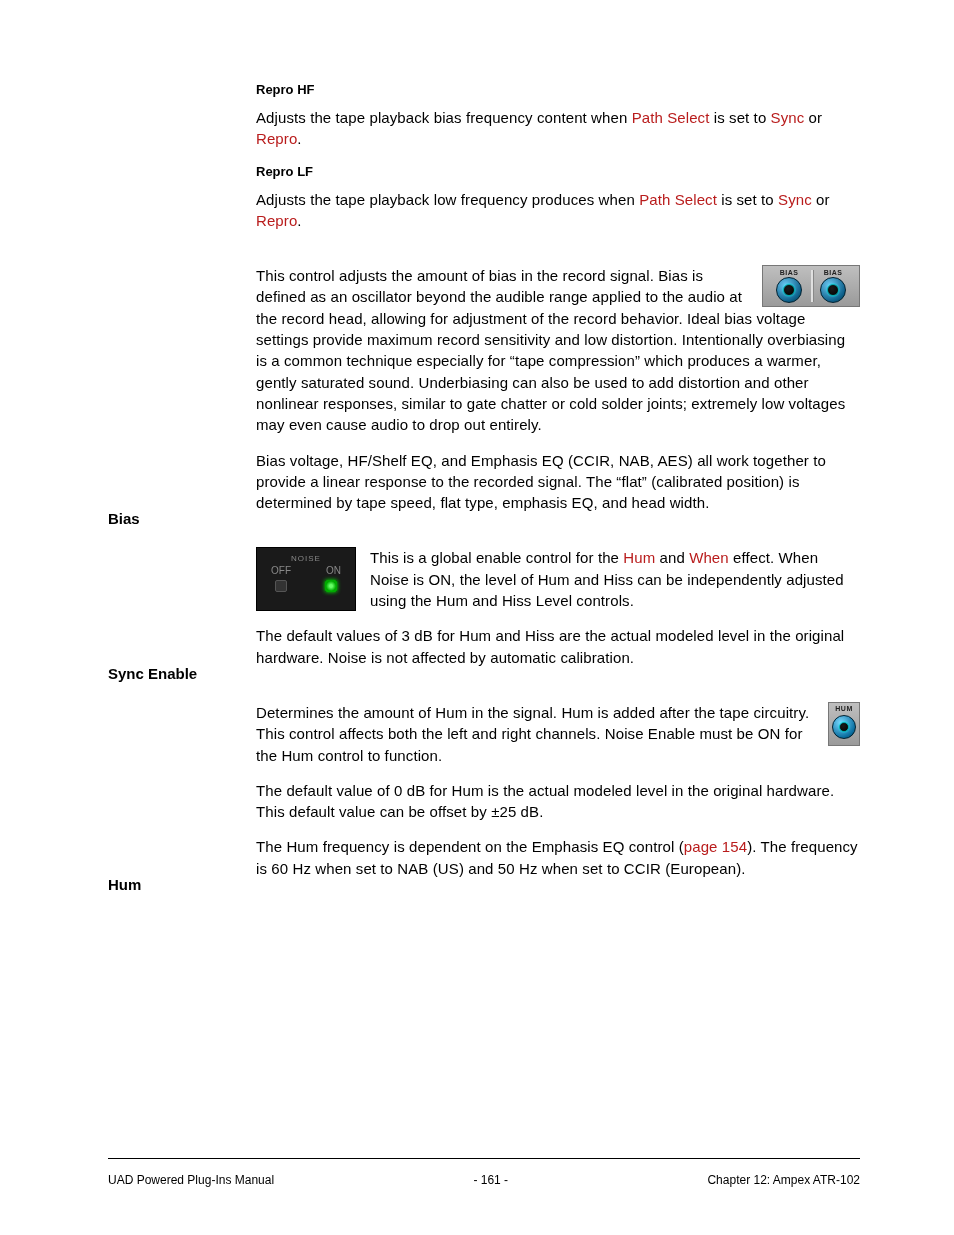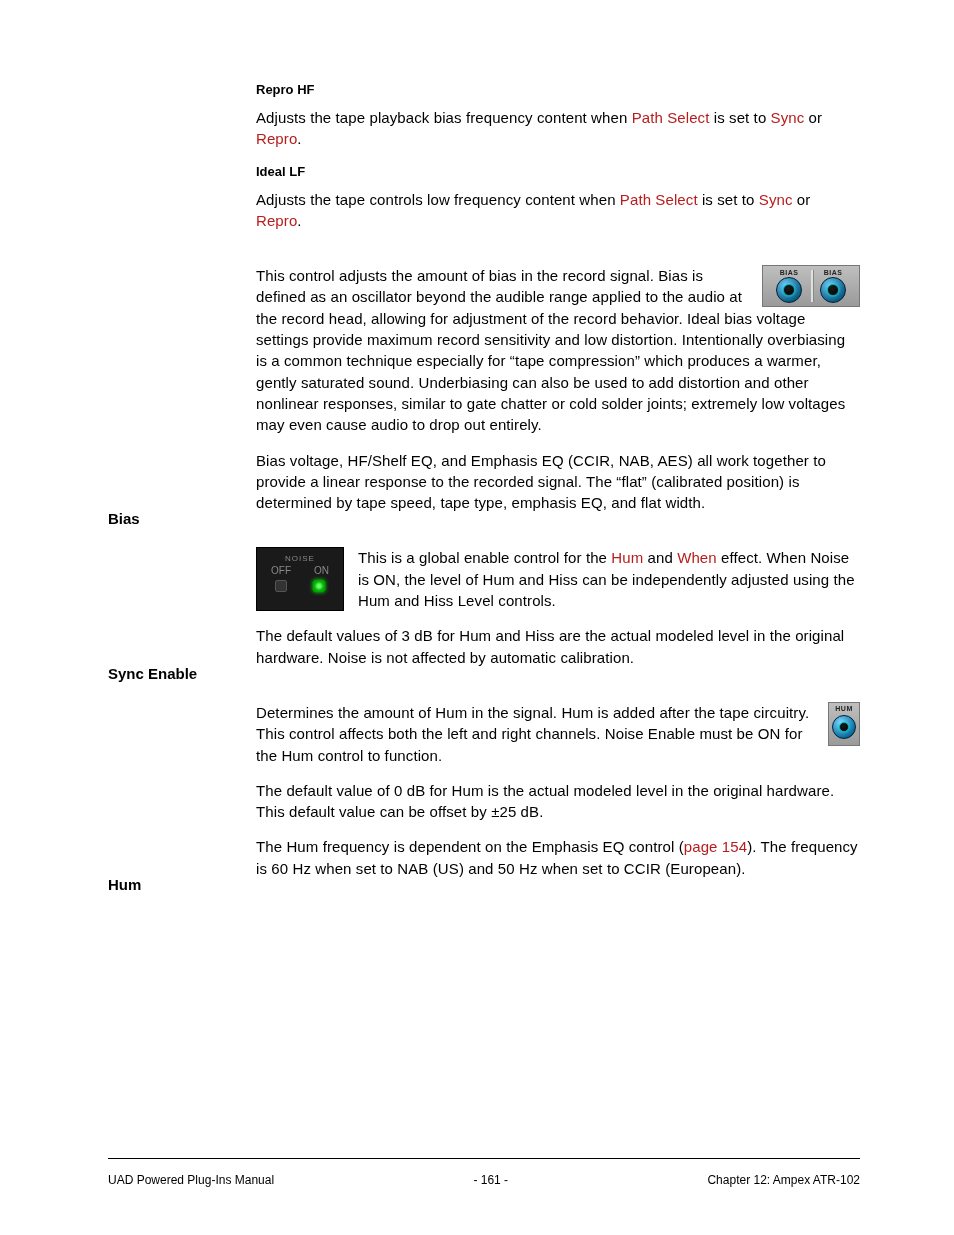--- a/index.html
+++ b/index.html
@@ -109,21 +109,21 @@
   }
   .knob-inner {
     width: 10px;
     height: 10px;
     border-radius: 50%;
     background: radial-gradient(circle at 40% 35%, #1a1a1a, #000);
     border: 1px solid #0aa;
     box-shadow: 0 0 2px #0ff;
   }
   .noise-figure {
-    width: 88px;
+    width: 100px;
     height: 64px;
     background: #1a1a1a;
     border: 1px solid #000;
     position: relative;
     box-sizing: border-box;
     padding-top: 6px;
   }
   .noise-title {
     text-align: center;
     font-size: 8px;
@@ -203,23 +203,23 @@
         <div class="subhead">Repro HF</div>
         <p>
           <span>Adjusts the tape playback bias frequency content when </span><span class="xref">Path Select</span><span> is set to </span><span class="xref">Sync</span><span> or </span><span class="xref">Repro</span><span>.</span>
         </p>
       </div>
     </div>
 
     <div class="row">
       <div class="sidelabel"></div>
       <div class="body">
-        <div class="subhead">Ideal LF</div>
-        <p>
-          <span>Adjusts the tape controls low frequency content when </span><span class="xref">Path Select</span><span> is set to </span><span class="xref">Sync</span><span> or </span><span class="xref">Repro</span><span>.</span>
+        <div class="subhead">Repro LF</div>
+        <p>
+          <span>Adjusts the tape playback low frequency produces when </span><span class="xref">Path Select</span><span> is set to </span><span class="xref">Sync</span><span> or </span><span class="xref">Repro</span><span>.</span>
         </p>
       </div>
     </div>
 
     <div class="section-gap"></div>
 
     <div class="row">
       <div class="sidelabel">Bias</div>
       <div class="body">
         <div class="float-right bias-figure">
@@ -230,21 +230,21 @@
               </div>
           </div>
           <div class="knob-col">
             <div class="knob-label">BIAS</div>
             <div class="knob">
                 <div class="knob-inner"></div>
               </div>
           </div>
         </div>
         <p>This control adjusts the amount of bias in the record signal. Bias is defined as an oscillator beyond the audible range applied to the audio at the record head, allowing for adjustment of the record behavior. Ideal bias voltage settings provide maximum record sensitivity and low distortion. Intentionally overbiasing is a common technique especially for “tape compression” which produces a warmer, gently saturated sound. Underbiasing can also be used to add distortion and other nonlinear responses, similar to gate chatter or cold solder joints; extremely low voltages may even cause audio to drop out entirely.</p>
-        <p>Bias voltage, HF/Shelf EQ, and Emphasis EQ (CCIR, NAB, AES) all work together to provide a linear response to the recorded signal. The “flat” (calibrated position) is determined by tape speed, tape type, emphasis EQ, and flat width.</p>
+        <p>Bias voltage, HF/Shelf EQ, and Emphasis EQ (CCIR, NAB, AES) all work together to provide a linear response to the recorded signal. The “flat” (calibrated position) is determined by tape speed, flat type, emphasis EQ, and head width.</p>
         <div class="clear"></div>
       </div>
     </div>
 
     <div class="section-gap"></div>
 
     <div class="row">
       <div class="sidelabel">Sync Enable</div>
       <div class="body">
         <div class="float-left noise-figure">

